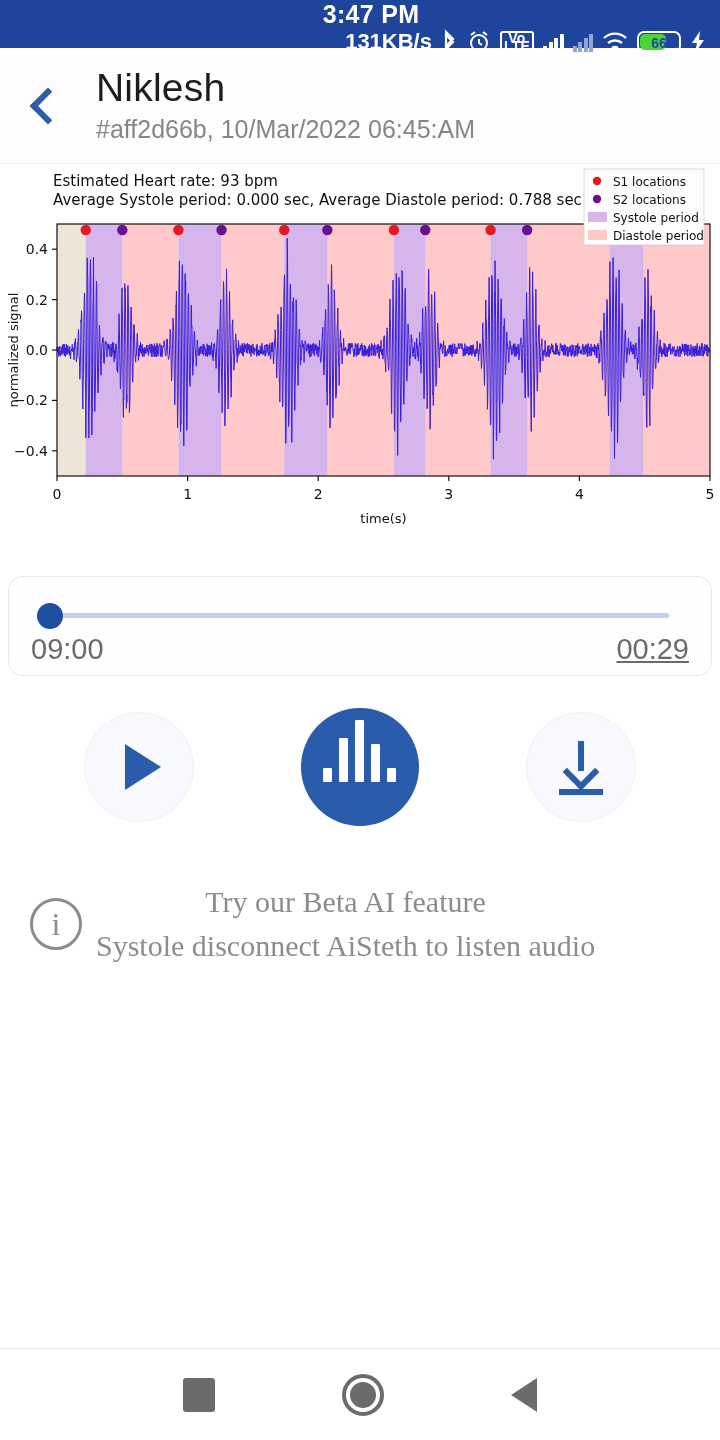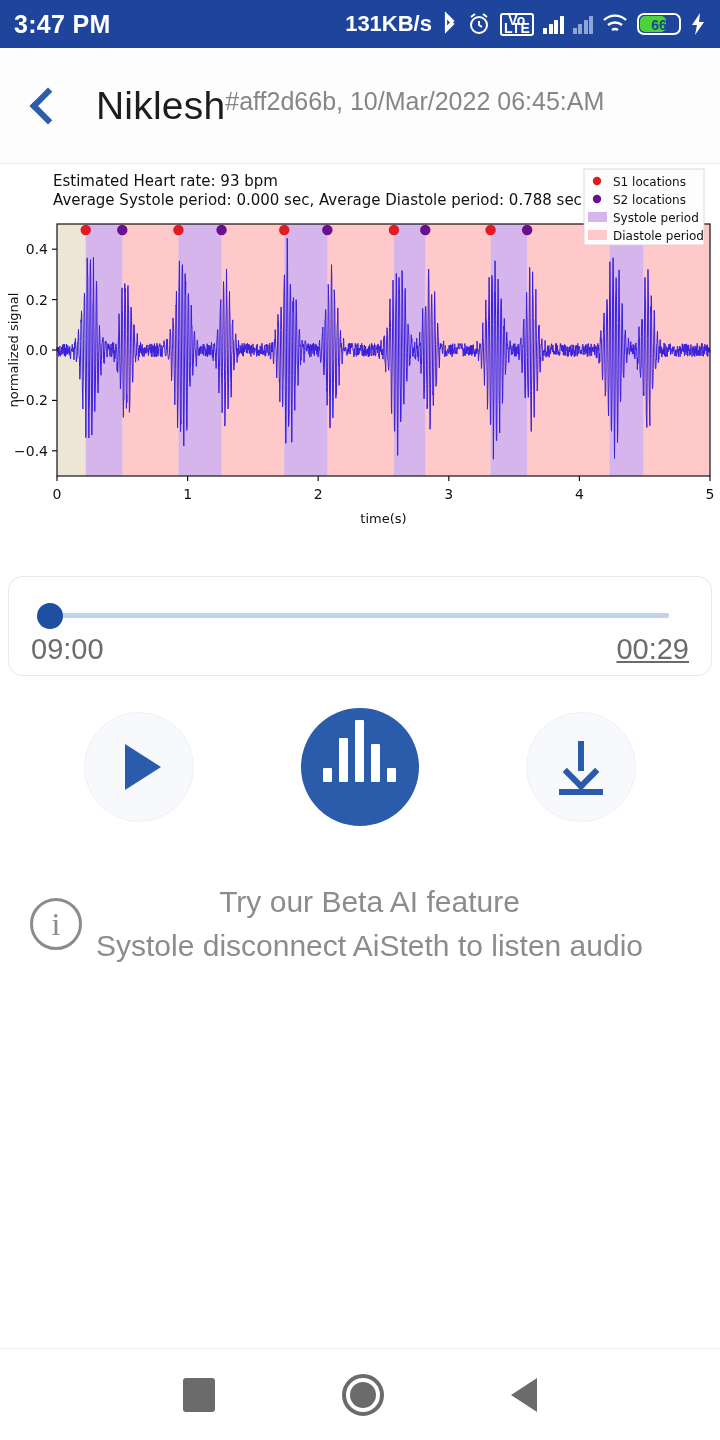--- a/index.html
+++ b/index.html
@@ -8,22 +8,23 @@
     background: #ffffff;
     font-family: "Liberation Sans", sans-serif;
     overflow: hidden;
   }
 
   
   .statusbar {
     height: 48px; width: 720px;
     background: #1e459b;
     display: flex; align-items: center;
-    padding: 0 14px 0 14px;
+    padding: 0 14px 0 36px;
     color: #ffffff;
+    flex-direction: column;
   }
   .sb-clock { font-size: 25px; font-weight: bold; letter-spacing: .3px; }
   .sb-right { margin-left: auto; display: flex; align-items: center; gap: 9px; }
   .sb-net { font-size: 22px; font-weight: bold; }
   .sb-ico { display: block; }
   .volte {
     border: 2px solid #fff; border-radius: 3px;
     font-size: 14px; line-height: 8.5px; font-weight: bold;
     padding: 1px 2px; text-align: center; letter-spacing: .2px;
   }
@@ -44,21 +45,21 @@
 
   
   .appbar {
     height: 116px; width: 720px; background: #fdfdfd;
     display: flex; align-items: center;
     border-bottom: 1px solid #ededed;
   }
   .backbtn { width: 96px; display: flex; justify-content: center; align-items: center; }
   .chev { width: 26px; height: 26px; border-left: 6px solid #2d5ca8;
           border-bottom: 6px solid #2d5ca8; transform: rotate(45deg); }
-  .titles { display: flex; flex-direction: row; justify-content: center; }
+  .titles { display: flex; flex-direction: column; justify-content: center; }
   .title { font-size: 39px; color: #1d1d1d; line-height: 46px; letter-spacing: .2px; }
   .subtitle { font-size: 25px; color: #868686; line-height: 36px; }
 
   
   .chartwrap { width: 720px; height: 400px; background: #ffffff; position: relative; }
   .chart-svg { display: block; }
 
   
   .seekcard {
     margin: 12px 8px 0 8px; height: 100px;
@@ -99,21 +100,21 @@
               border-right: 6px solid #2a5cab; border-bottom: 6px solid #2a5cab;
               transform: rotate(45deg); }
   .dl .base { position: absolute; left: 4px; bottom: 0; width: 44px; height: 6px; background: #2a5cab; }
 
   
   .inforow { margin-top: 52px; display: flex; align-items: center; padding: 0 30px; }
   .icircle { width: 52px; height: 52px; border-radius: 50%; border: 3px solid #8c8c8c;
              display: flex; align-items: center; justify-content: center;
              color: #8c8c8c; font-size: 32px; font-family: "Liberation Serif", serif;
              flex: 0 0 auto; margin-right: 14px; }
-  .infotexts { display: flex; flex-direction: column; }
+  .infotexts { display: flex; flex-direction: column; font-family: Liberation Serif, serif; }
   .infotexts span { font-size: 30px; color: #8c8c8c; line-height: 44px; }
   .info-line1 { align-self: center; }
 
   
   .navbar { position: absolute; left: 0; bottom: 0; width: 720px; height: 92px;
             background: #ffffff; border-top: 1px solid #ececec;
             display: flex; align-items: center; justify-content: space-around;
             padding: 0 120px; }
   .nav-square { width: 32px; height: 34px; background: #6b6b6b; border-radius: 3px; }
   .nav-circle { width: 42px; height: 42px; border-radius: 50%;

